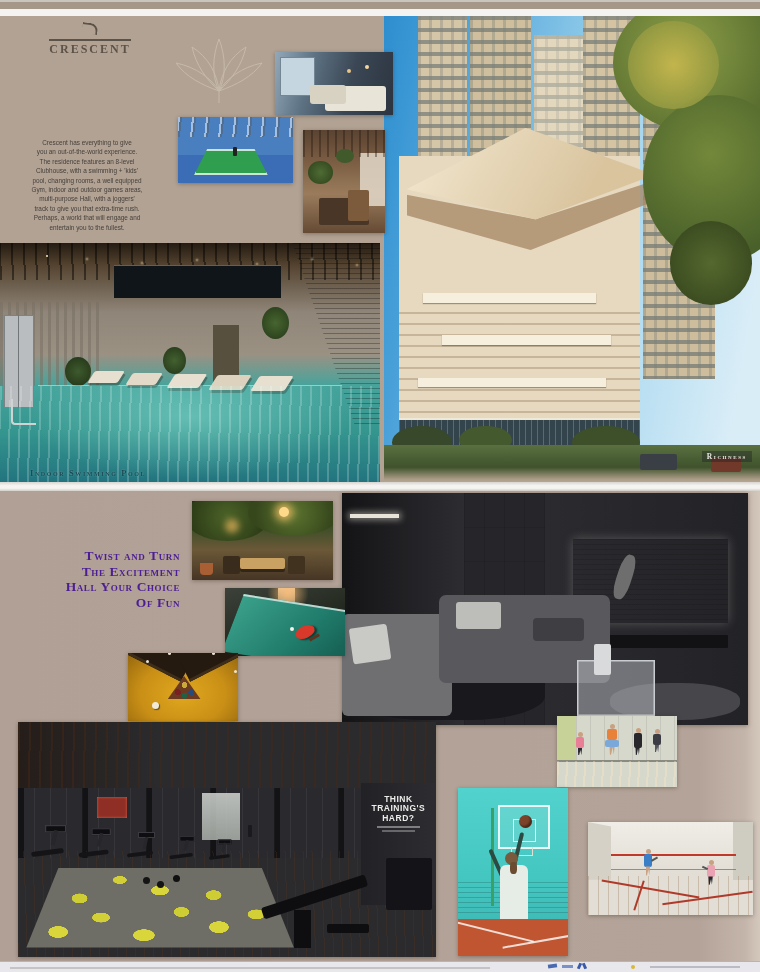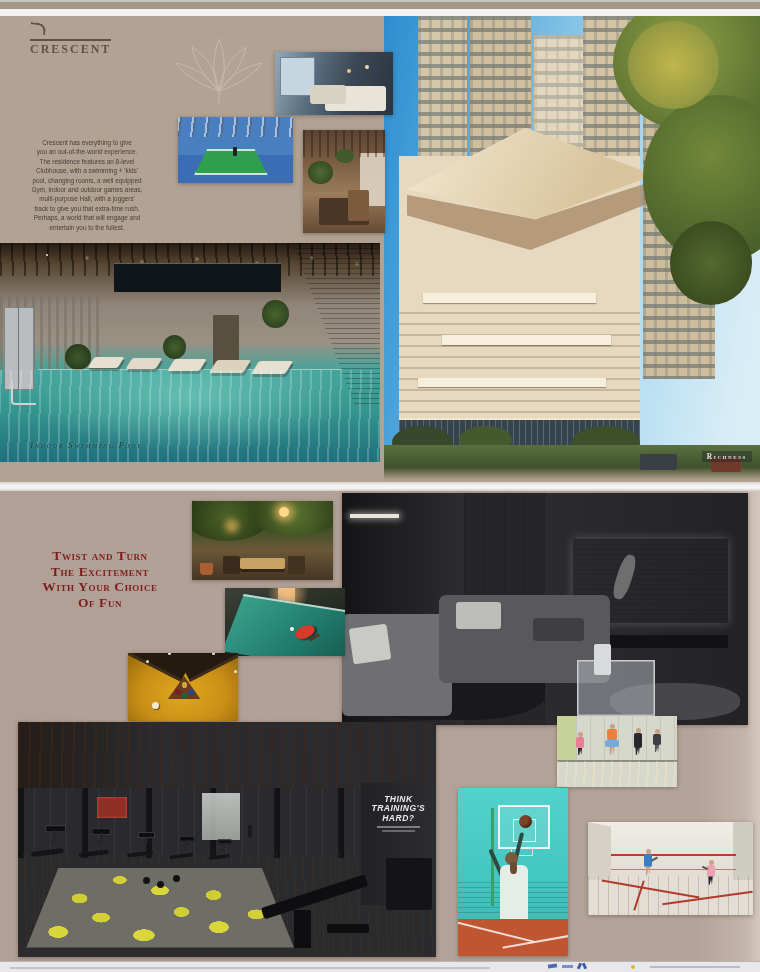--- a/index.html
+++ b/index.html
@@ -10,29 +10,29 @@
   .ph *{position:absolute;}
   
   #top-band{left:0;top:0;width:760px;height:9px;background:#a69888;border-top:2px solid #c9c5bf;}
   #top-white{left:0;top:9px;width:760px;height:7px;background:#f4f3f1;}
   #page1{left:0;top:16px;width:760px;height:466px;background:#b2a294;}
   #gutter{left:0;top:482px;width:760px;height:9px;background:linear-gradient(180deg,#d8d4cf,#f5f4f2 40%,#f5f4f2 70%,#d2cdc7);}
   #page2{left:0;top:491px;width:760px;height:470px;background:linear-gradient(90deg,#b1a095 0%,#b4a398 92%,#c4b5aa 98%,#d4c8bd 100%);}
   #bottom-strip{left:0;top:961px;width:760px;height:11px;background:#e8e8ec;border-top:1px solid #b8b5b0;}
   .speck{position:absolute;}
   
-  #logo{left:30px;top:20px;width:120px;}
+  #logo{left:30px;top:20px;width:120px;text-align:center;}
   #logo-orn{display:inline-block;width:14px;height:9px;border:2px solid #5d5248;border-left:none;border-bottom:none;border-radius:0 8px 0 0;transform:rotate(8deg);}
   #logo-text{display:inline-block;border-top:2px solid #5d5248;padding-top:1px;margin-top:1px;
     font-size:12px;font-weight:bold;letter-spacing:2px;color:#5d5248;}
   .h1line,.h2line{width:160px;text-align:center;font-variant:small-caps;
     font-size:13.5px;line-height:15.5px;letter-spacing:.6px;color:#72655a;font-weight:bold;}
   #heading1{left:10px;top:70px;}
   #heading2{left:20px;top:548px;}
-  #heading2 .h2line{color:#7f1d1d;}
+  #heading2 .h2line{color:#4c1d95;text-align:right;}
   .bline{width:130px;text-align:center;font-family:"Liberation Sans",sans-serif;
     font-size:6.4px;line-height:9.4px;color:#46403a;}
   #bodypar{left:22px;top:138px;}
   
   .cap{font-variant:small-caps;letter-spacing:1.6px;font-weight:bold;}
   #pool-cap{left:30px;bottom:12px;font-size:8.5px;color:#1d4a54;text-shadow:0 0 2px rgba(200,240,240,.4);}
   #club-cap{right:8px;bottom:20px;font-size:7.5px;color:#e9e7e2;background:rgba(25,30,35,.38);padding:1px 5px;}
   
   #lotus{left:172px;top:33px;}
   
@@ -173,22 +173,22 @@
   <div class="ph" style="left:303px;top:130px;width:82px;height:103px;
        background:linear-gradient(180deg,#5a4332 0%,#7c5e44 32%,#9a7c5c 62%,#654a34 100%);">
     <div style="right:0;top:22%;width:30%;height:52%;background:#ded3c2;opacity:.9;"></div>
     <div style="left:0;top:0;width:100%;height:26%;background:repeating-linear-gradient(90deg,rgba(40,25,15,.4) 0 2px,transparent 2px 8px);"></div>
     <div style="left:6%;top:30%;width:30%;height:22%;border-radius:50%;background:radial-gradient(circle,#4e6b35,#33491f 80%);"></div>
     <div style="left:40%;top:18%;width:22%;height:14%;border-radius:50%;background:#405a2c;"></div>
     <div style="left:20%;bottom:8%;width:60%;height:26%;background:#4a3627;border-radius:2px;"></div>
     <div style="left:55%;bottom:12%;width:26%;height:30%;background:#7c5a3c;border-radius:2px;"></div>
   </div>
 
-  <div class="ph" style="left:0;top:243px;width:380px;height:219px;box-shadow:none;
-       background:linear-gradient(180deg,#241b12 0%,#54432f 9%,#8f8578 28%,#9b9183 45%,#45a49c 58%,#35968f 76%,#1f6f7c 100%);font-style:italic;">
+  <div class="ph" style="left:0;top:243px;width:380px;height:247px;box-shadow:none;
+       background:linear-gradient(180deg,#241b12 0%,#54432f 9%,#8f8578 28%,#9b9183 45%,#45a49c 58%,#35968f 76%,#1f6f7c 100%);">
     <div style="left:0;top:0;width:100%;height:15%;background:linear-gradient(180deg,#1c140c,#4a3826);
          background-image:repeating-linear-gradient(88deg,rgba(0,0,0,.45) 0 2px,transparent 2px 12px);"></div>
     <div style="left:12%;top:5%;width:2px;height:2px;border-radius:50%;background:#ffe9c0;
          box-shadow:40px 3px 2px #ffe3b0,95px 7px 2px #ffdca6,150px 4px 2px #ffe3b0,210px 8px 2px #ffdca6,265px 3px 2px #ffe9c0,310px 9px 2px #ffd9a0;"></div>
     <div style="left:30%;top:9%;width:44%;height:13%;background:#10151a;border-top:1px solid #6b5e4c;"></div>
     <div style="right:0;top:0;width:33%;height:74%;clip-path:polygon(30% 0,100% 0,100% 100%,80% 100%);
          background:linear-gradient(180deg,#7c5c3e,#8f6a45 55%,#6b4c30);
          background-image:repeating-linear-gradient(180deg,rgba(0,0,0,.28) 0 1px,transparent 1px 5px);"></div>
     <div style="left:0;top:24%;width:26%;height:34%;background:repeating-linear-gradient(90deg,rgba(120,112,100,.55) 0 3px,transparent 3px 8px);"></div>
     <div style="left:1%;top:29%;width:8%;height:38%;background:#b9bdbf;box-shadow:inset 0 0 0 1px #7d8284;">
@@ -210,21 +210,21 @@
     <div style="left:3%;top:63%;width:6%;height:10%;border-left:2px solid #cfd4d2;border-bottom:2px solid #cfd4d2;border-radius:0 0 0 4px;"></div>
     <div id="pool-cap" class="cap">Indoor Swimming Pool</div>
   </div>
 
   <div class="abs" id="gutter"></div>
   <div class="abs" id="page2"></div>
 
   <div class="abs" id="heading2">
     <div class="h2line">Twist and Turn</div>
     <div class="h2line">The Excitement</div>
-    <div class="h2line">With Your Choice</div>
+    <div class="h2line">Hall Your Choice</div>
     <div class="h2line">Of Fun</div>
   </div>
 
   <div class="ph" style="left:342px;top:493px;width:406px;height:232px;background:#26262a;">
     <div style="left:0;top:0;width:30%;height:100%;background:linear-gradient(90deg,#141417,#2d2d31);"></div>
     <div style="left:2%;top:9%;width:12%;height:1.6%;background:#e8e4da;box-shadow:0 0 6px 2px rgba(255,250,235,.45);"></div>
     <div style="left:30%;top:0;width:20%;height:100%;background:linear-gradient(180deg,#ebe8e2,#d2cfc7 60%,#8e8c84 95%);
          background-image:repeating-linear-gradient(90deg,rgba(0,0,0,.10) 0 1px,transparent 1px 20px),repeating-linear-gradient(180deg,rgba(0,0,0,.08) 0 1px,transparent 1px 34px);"></div>
     <div style="left:50%;top:0;width:50%;height:100%;background:linear-gradient(90deg,#2b2b2f,#232327);"></div>
     <div style="left:57%;top:20%;width:38%;height:36%;
@@ -315,21 +315,21 @@
         <b class="post"></b>
         <b class="deck"></b>
       </div>
     <div class="tm" style="left:45%;top:49%;transform:scale(.8);">
         <b class="scr"></b>
         <b class="post"></b>
         <b class="deck"></b>
       </div>
     <div style="left:55%;top:44%;width:4px;height:12px;background:#191a1c;border-radius:1px;"></div>
     <div style="left:82%;top:26%;width:18%;height:52%;background:linear-gradient(90deg,#222226,#2c2c31);"></div>
-    <div style="left:82.5%;top:31%;width:17%;font-style:italic;">
+    <div style="left:82.5%;top:31%;width:17%;">
       <div class="gymtxt">THINK</div>
       <div class="gymtxt">TRAINING'S</div>
       <div class="gymtxt">HARD?</div>
       <div style="position:static;width:60%;height:2px;margin:3px auto 2px;background:rgba(255,255,255,.4);"></div>
       <div style="position:static;width:46%;height:2px;margin:0 auto;background:rgba(255,255,255,.3);"></div>
     </div>
     <div style="left:88%;top:58%;width:11%;height:22%;background:#141418;border-radius:2px;"></div>
     <div style="left:58%;top:72%;width:26%;height:5%;background:#0e0e10;transform:rotate(-18deg);border-radius:3px;"></div>
     <div style="left:66%;top:80%;width:4%;height:16%;background:#0e0e10;"></div>
     <div style="left:74%;top:86%;width:10%;height:4%;background:#0e0e10;border-radius:2px;"></div>

